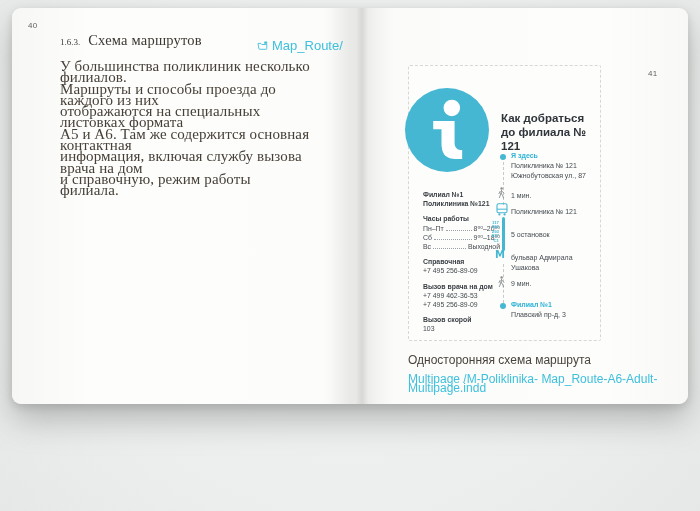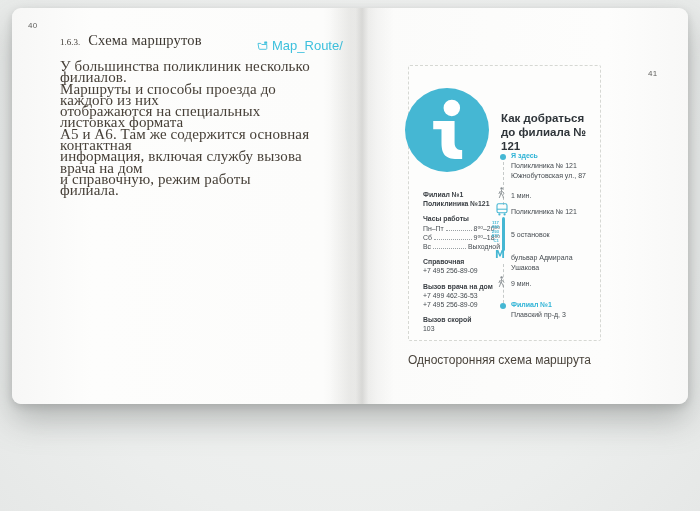--- a/index.html
+++ b/index.html
@@ -192,17 +192,18 @@
       <div class="abs route-txt" style="left:102px;top:213px;">9 мин.</div>
 
       <div class="abs dot" style="left:91px;top:237px;"></div>
       <div class="abs route-txt teal" style="left:102px;top:234px;">Филиал №1</div>
       <div class="abs route-txt" style="left:102px;top:244px;">Плавский пр-д, 3</div>
     </div>
 
     <div class="files" style="left:396px;top:348px;">
       <div class="ftitle">Односторонняя схема маршрута</div>
       <div class="gap"></div>
+      <div class="fline">Multipage /M-Poliklinika- Map_Route-A6-Adult-Multipage.indd</div>
     </div>
 
     <div class="gutter"></div>
   </div>
 </div>
 
 </body></html>

